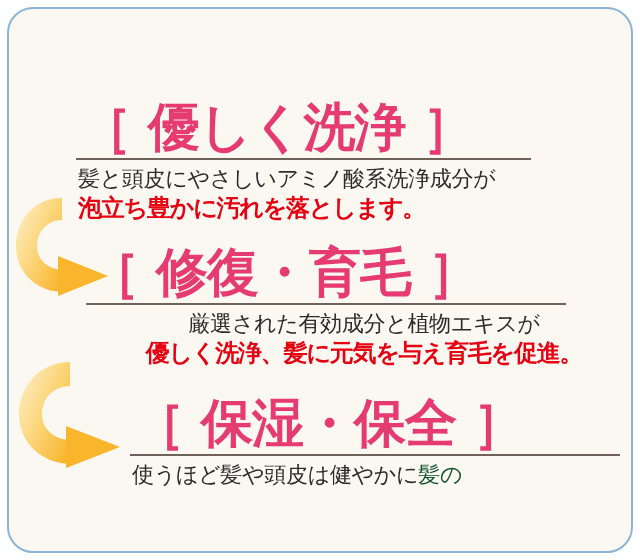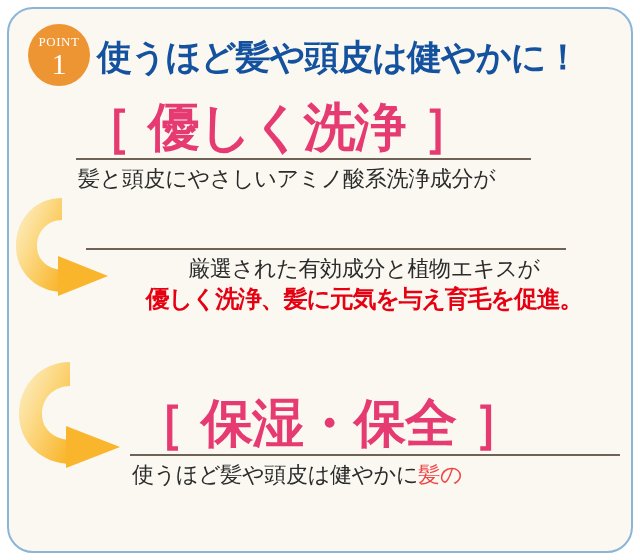--- a/index.html
+++ b/index.html
@@ -120,21 +120,21 @@
 
   .body-line-1 {
     font-family: "Liberation Serif", serif;
     font-size: 22px;
     color: #2b2b2b;
     white-space: nowrap;
     line-height: 1.25;
     letter-spacing: -0.3px;
   }
   .body-line-1 .tail-red {
-    color: #ef4444;
+    color: #14532d;
   }
   .body-line-2 {
     font-family: "DejaVu Sans", sans-serif;
     font-size: 24px;
     font-weight: bold;
     color: #e50012;
     white-space: nowrap;
     line-height: 1.3;
     letter-spacing: -1.2px;
     margin-top: 1px;
@@ -147,27 +147,20 @@
   .arrow-1 { left: 14px; top: 196px; width: 96px; height: 100px; }
   .arrow-2 { left: 16px; top: 360px; width: 108px; height: 108px; }
 </style>
 </head>
 <body>
 
 <div id="poster">
 
   <div class="card-frame"></div>
 
-  <div class="header">
-    <div class="point-badge">
-      <span class="pb-word">POINT</span>
-      <span class="pb-num">1</span>
-    </div>
-    <div class="header-title">使うほど髪や頭皮は健やかに！</div>
-  </div>
 
   <svg class="arrow arrow-1" viewBox="0 0 96 100">
     <defs>
       <linearGradient id="ag1" x1="0%" y1="0%" x2="100%" y2="85%">
         <stop offset="0%" stop-color="#fdf2d4"></stop>
         <stop offset="45%" stop-color="#fcd984"></stop>
         <stop offset="100%" stop-color="#f9b52b"></stop>
       </linearGradient>
     </defs>
     <path d="M 48 2
@@ -199,24 +192,26 @@
              C 26 38, 38 26, 54 26
              Z" fill="url(#ag2)"></path>
     <path d="M 50 66 L 104 87 L 50 108 Z" fill="#f9b52b"></path>
   </svg>
 
   <div class="section section-1">
     <div class="sec-head">［ 優しく洗浄 ］</div>
     <div class="sec-rule"></div>
     <div class="sec-body">
       <div class="body-line-1"><span>髪と頭皮にやさしいアミノ酸系洗浄成分が</span><span class="tail-red"></span></div>
+      <div class="body-line-2">泡立ち豊かに汚れを落とします。</div>
     </div>
   </div>
 
   <div class="section section-2">
+    <div class="sec-head">［ 修復・育毛 ］</div>
     <div class="sec-rule"></div>
     <div class="sec-body">
       <div class="body-line-1"><span>厳選された有効成分と植物エキスが</span><span class="tail-red"></span></div>
       <div class="body-line-2">優しく洗浄、髪に元気を与え育毛を促進。</div>
     </div>
   </div>
 
   <div class="section section-3">
     <div class="sec-head">［ 保湿・保全 ］</div>
     <div class="sec-rule"></div>

